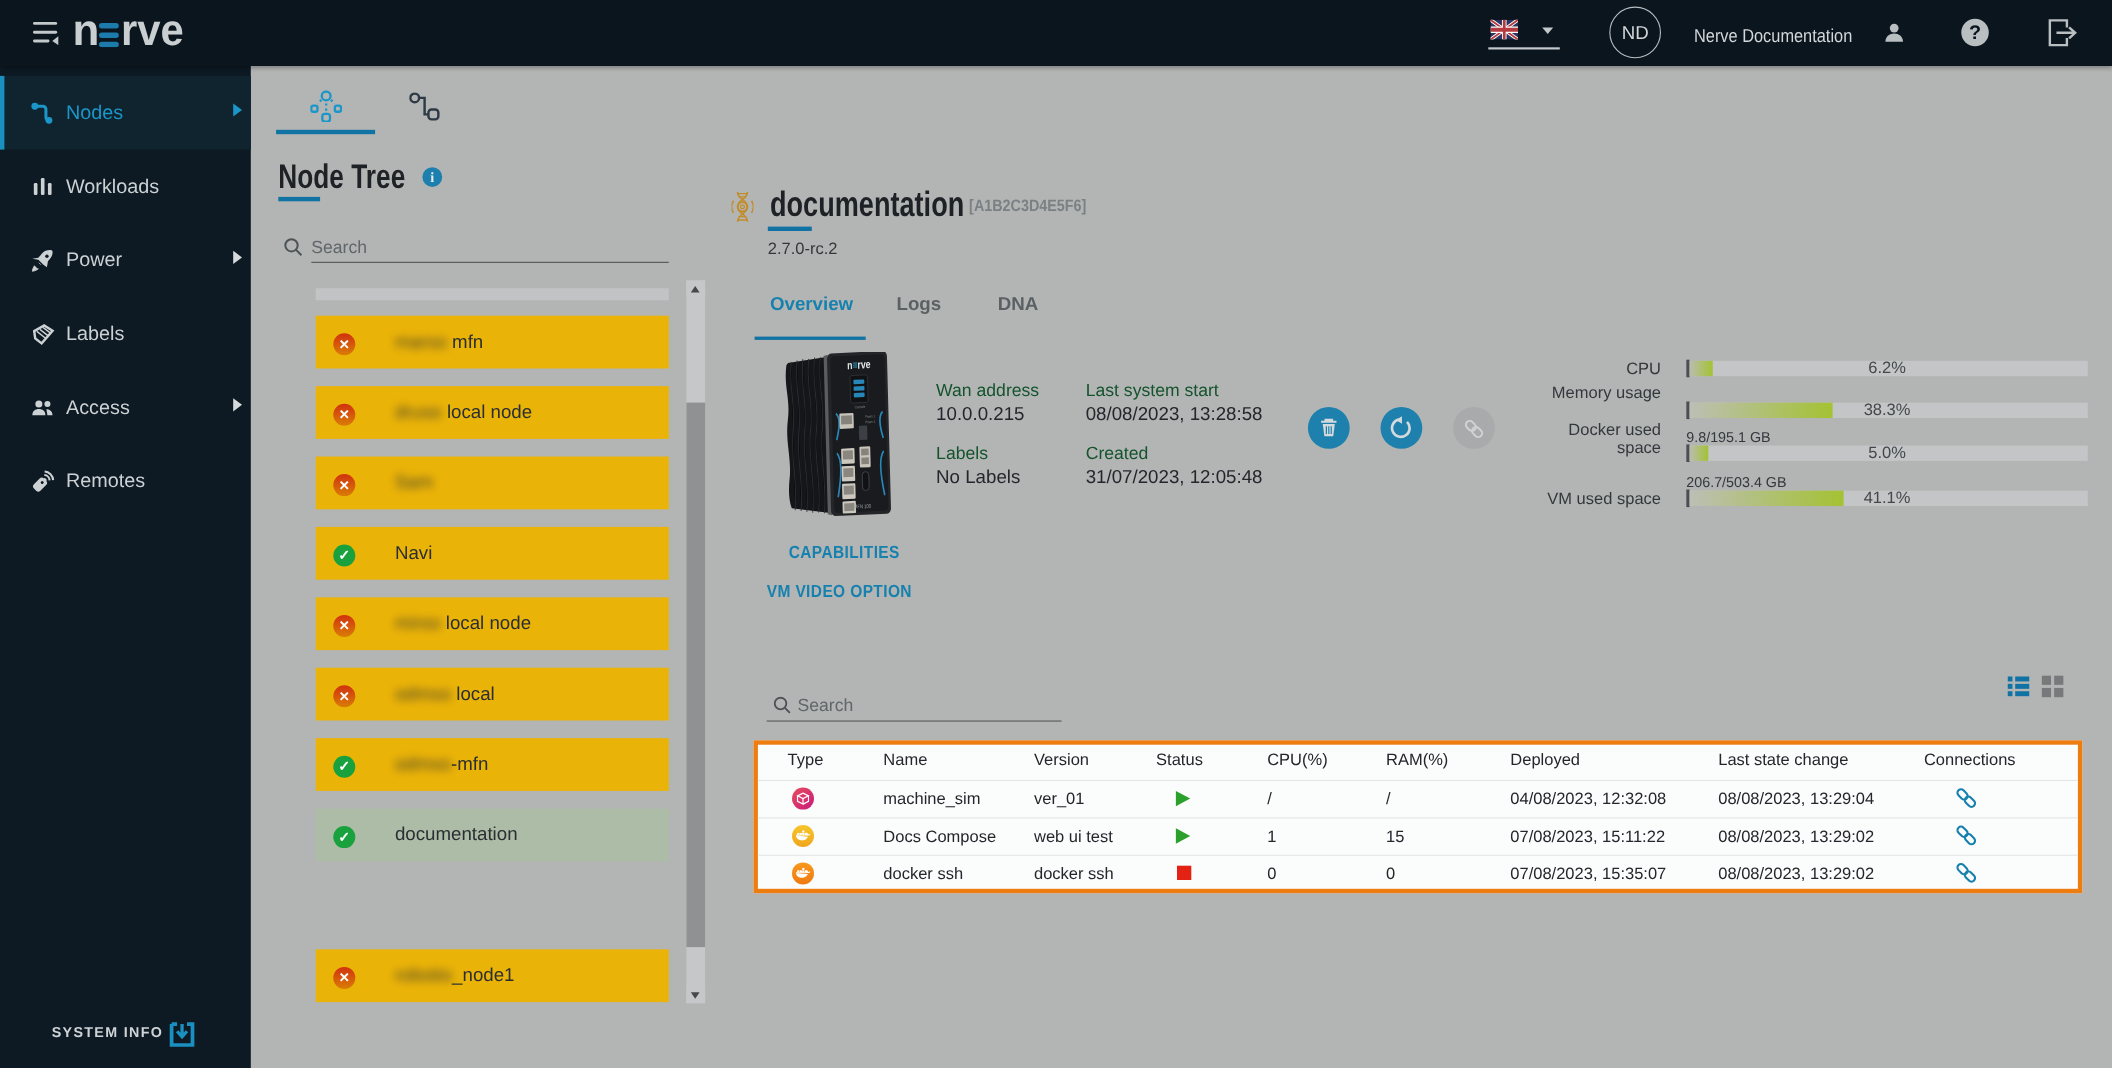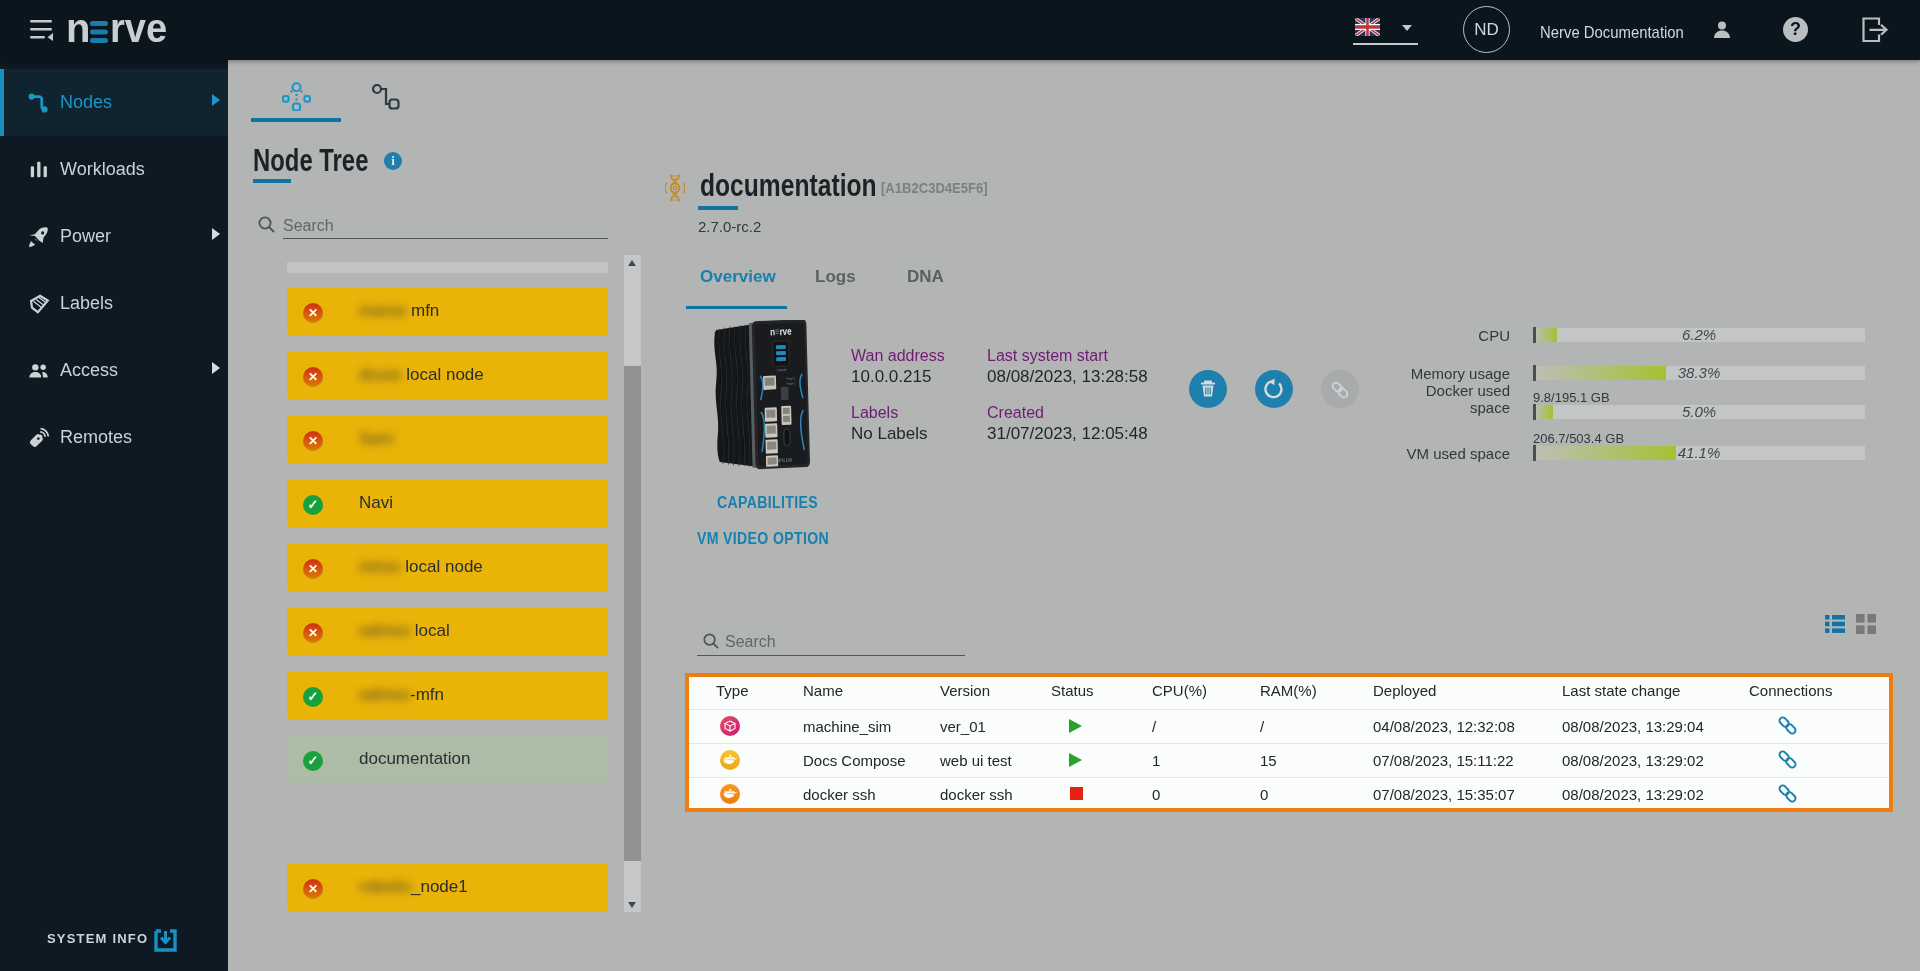--- a/index.html
+++ b/index.html
@@ -37,25 +37,25 @@
 
 #ntrack { position:absolute; left:396px; top:195px; width:17px; height:657px; background:#c5c7c8; }
 #nthumb { position:absolute; left:396px; top:306px; width:17px; height:495px; background:#8f9192; }
 
 #doc-title { position:absolute; left:472px; top:107px; font-size:32px; font-weight:bold; color:#1e2226; transform:scaleX(0.77); transform-origin:left; white-space:nowrap; }
 #doc-id { position:absolute; left:653px; top:119px; font-size:15px; font-weight:bold; color:#7b8084; transform:scaleX(0.87); transform-origin:left; white-space:nowrap; }
 #doc-underline { position:absolute; left:470px; top:146px; width:40px; height:4px; background:#1073a3; }
 #doc-ver { position:absolute; left:470px; top:158px; font-size:15px; color:#33383c; }
 .tab { position:absolute; top:207px; font-size:17px; font-weight:bold; color:#5b6064; }
 #ovl { position:absolute; left:458px; top:246px; width:101px; height:3px; background:#1073a3; }
-.fld-l { position:absolute; font-size:16px; color:#701a75; }
+.fld-l { position:absolute; font-size:16px; color:#14532d; }
 .fld-v { position:absolute; font-size:17px; color:#23272b; }
 .rndbtn { position:absolute; top:310px; width:38px; height:38px; border-radius:50%; background:#1e81ad; }
 .gaugelbl { position:absolute; font-size:15px; color:#33383c; text-align:right; width:120px; }
-.gauge { position:absolute; left:1305px; width:332px; height:14px; background:#c3c5c6;font-style:italic; }
+.gauge { position:absolute; left:1305px; width:365px; height:14px; background:#c3c5c6; }
 .gauge .tick { position:absolute; left:0; top:-1px; width:3px; height:16px; background:#4a4f53; }
 .gauge .pct { position:absolute; width:100%; text-align:center; top:-2px; font-size:15px; color:#43484c; }
 .gauge .fill { position:absolute; left:3px; top:0; height:14px; }
 .gsub { position:absolute; left:1305px; font-size:13px; color:#33383c; }
 .biglink { position:absolute; font-size:16px; font-weight:bold; color:#1681ae; letter-spacing:0.4px; transform:scaleX(0.88); transform-origin:left; white-space:nowrap; }
 
 #tablebox { position:absolute; left:457px; top:613px; width:1208px; height:139px; background:#fbfcfc; border:4px solid #ee7d11; }
 .th { position:absolute; top:5px; font-size:15px; color:#23272b; }
 .td { position:absolute; font-size:15px; color:#23272b; }
 .rowline { position:absolute; left:0; width:1200px; height:1px; background:#e4e6e6; }
@@ -338,21 +338,21 @@
       <rect x="9" y="6.5" width="10" height="7" rx="3.5"></rect>
     </g>
   </svg>
 
   <div class="gaugelbl" style="left:1162px;top:267px;">CPU</div>
   <div class="gauge" style="top:268px;">
       <span class="tick"></span>
       <span class="fill" style="width:21px;background:linear-gradient(90deg,#b9bdb0,#a4c233)"></span>
       <span class="pct">6.2%</span>
     </div>
-  <div class="gaugelbl" style="left:1162px;top:305px;text-align:right;">Memory usage</div>
+  <div class="gaugelbl" style="left:1162px;top:289px;text-align:right;">Memory usage</div>
   <div class="gauge" style="top:306px;">
       <span class="tick"></span>
       <span class="fill" style="width:130px;background:linear-gradient(90deg,#bcbfb5,#a4c233)"></span>
       <span class="pct">38.3%</span>
     </div>
   <div class="gsub" style="top:330px;">9.8/195.1 GB</div>
   <div class="gaugelbl" style="left:1162px;top:322px;line-height:17px;">Docker used<br>space</div>
   <div class="gauge" style="top:345px;">
       <span class="tick"></span>
       <span class="fill" style="width:17px;background:linear-gradient(90deg,#b9bdb0,#a4c233)"></span>

